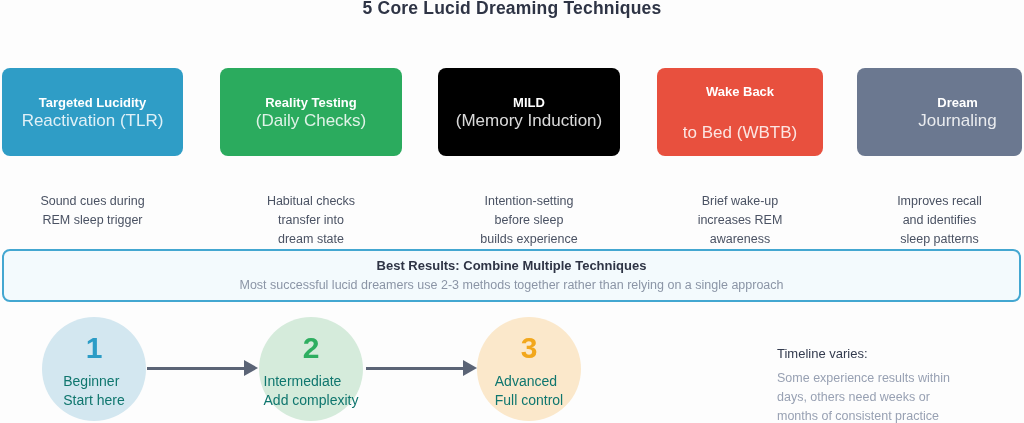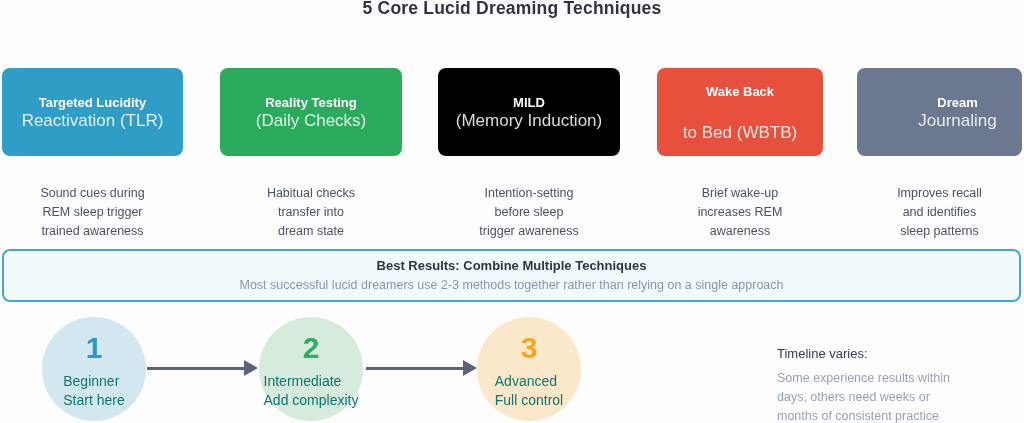--- a/index.html
+++ b/index.html
@@ -42,21 +42,21 @@
     font-weight: bold;
     line-height: 18px;
     color: #ffffff;
   }
   .tech-box .box-subtitle {
     font-size: 17px;
     line-height: 18px;
     color: rgba(255,255,255,0.85);
   }
   .tech-desc {
-    margin-top: 28px;
+    margin-top: 36px;
     font-size: 12.5px;
     line-height: 19px;
     color: #4a5263;
   }
   
   .banner {
     position: absolute;
     left: 2px; top: 249px;
     width: 1019px; height: 53px;
     background: #f3fafd;
@@ -149,21 +149,20 @@
   <div class="main-title">5 Core Lucid Dreaming Techniques</div>
 
   <div class="tech-col c0">
     <div class="tech-box" style="background-color: rgb(47, 157, 198);">
       <div class="box-title">Targeted Lucidity</div>
       <div class="box-subtitle">Reactivation (TLR)</div>
     </div>
     <div class="tech-desc">
       <div>Sound cues during</div>
       <div>REM sleep trigger</div>
-      <div>trained awareness</div>
     </div>
   </div>
 
   <div class="tech-col c1">
     <div class="tech-box" style="background-color: rgb(43, 171, 94);">
       <div class="box-title">Reality Testing</div>
       <div class="box-subtitle">(Daily Checks)</div>
     </div>
     <div class="tech-desc">
       <div>Habitual checks</div>
@@ -173,21 +172,21 @@
   </div>
 
   <div class="tech-col c2">
     <div class="tech-box" style="background-color: #000000;">
       <div class="box-title">MILD</div>
       <div class="box-subtitle">(Memory Induction)</div>
     </div>
     <div class="tech-desc">
       <div>Intention-setting</div>
       <div>before sleep</div>
-      <div>trigger awareness</div>
+      <div>builds experience</div>
     </div>
   </div>
 
   <div class="tech-col c3">
     <div class="tech-box" style="background-color: rgb(232, 80, 62); gap: 23px;">
       <div class="box-title">Wake Back</div>
       <div class="box-subtitle">to Bed (WBTB)</div>
     </div>
     <div class="tech-desc">
       <div>Brief wake-up</div>

